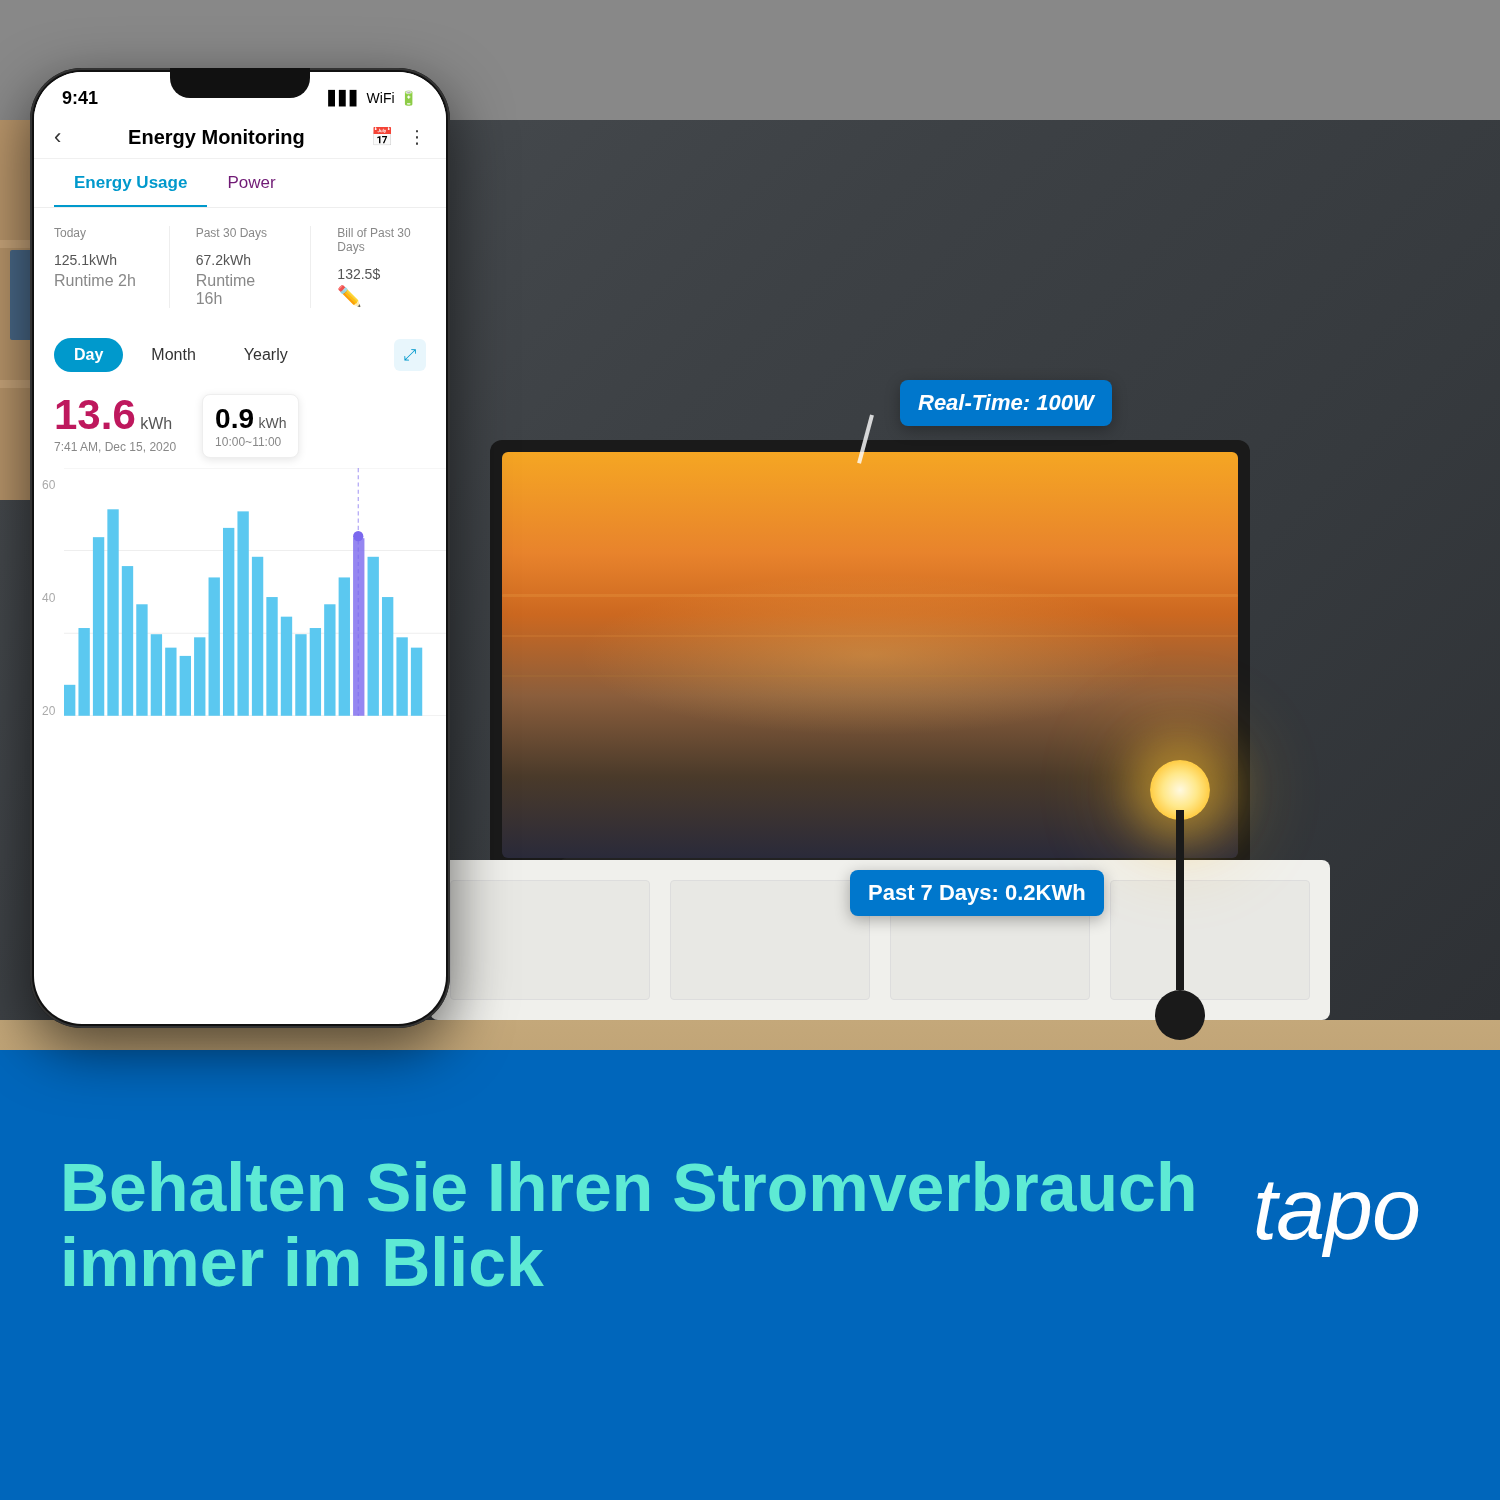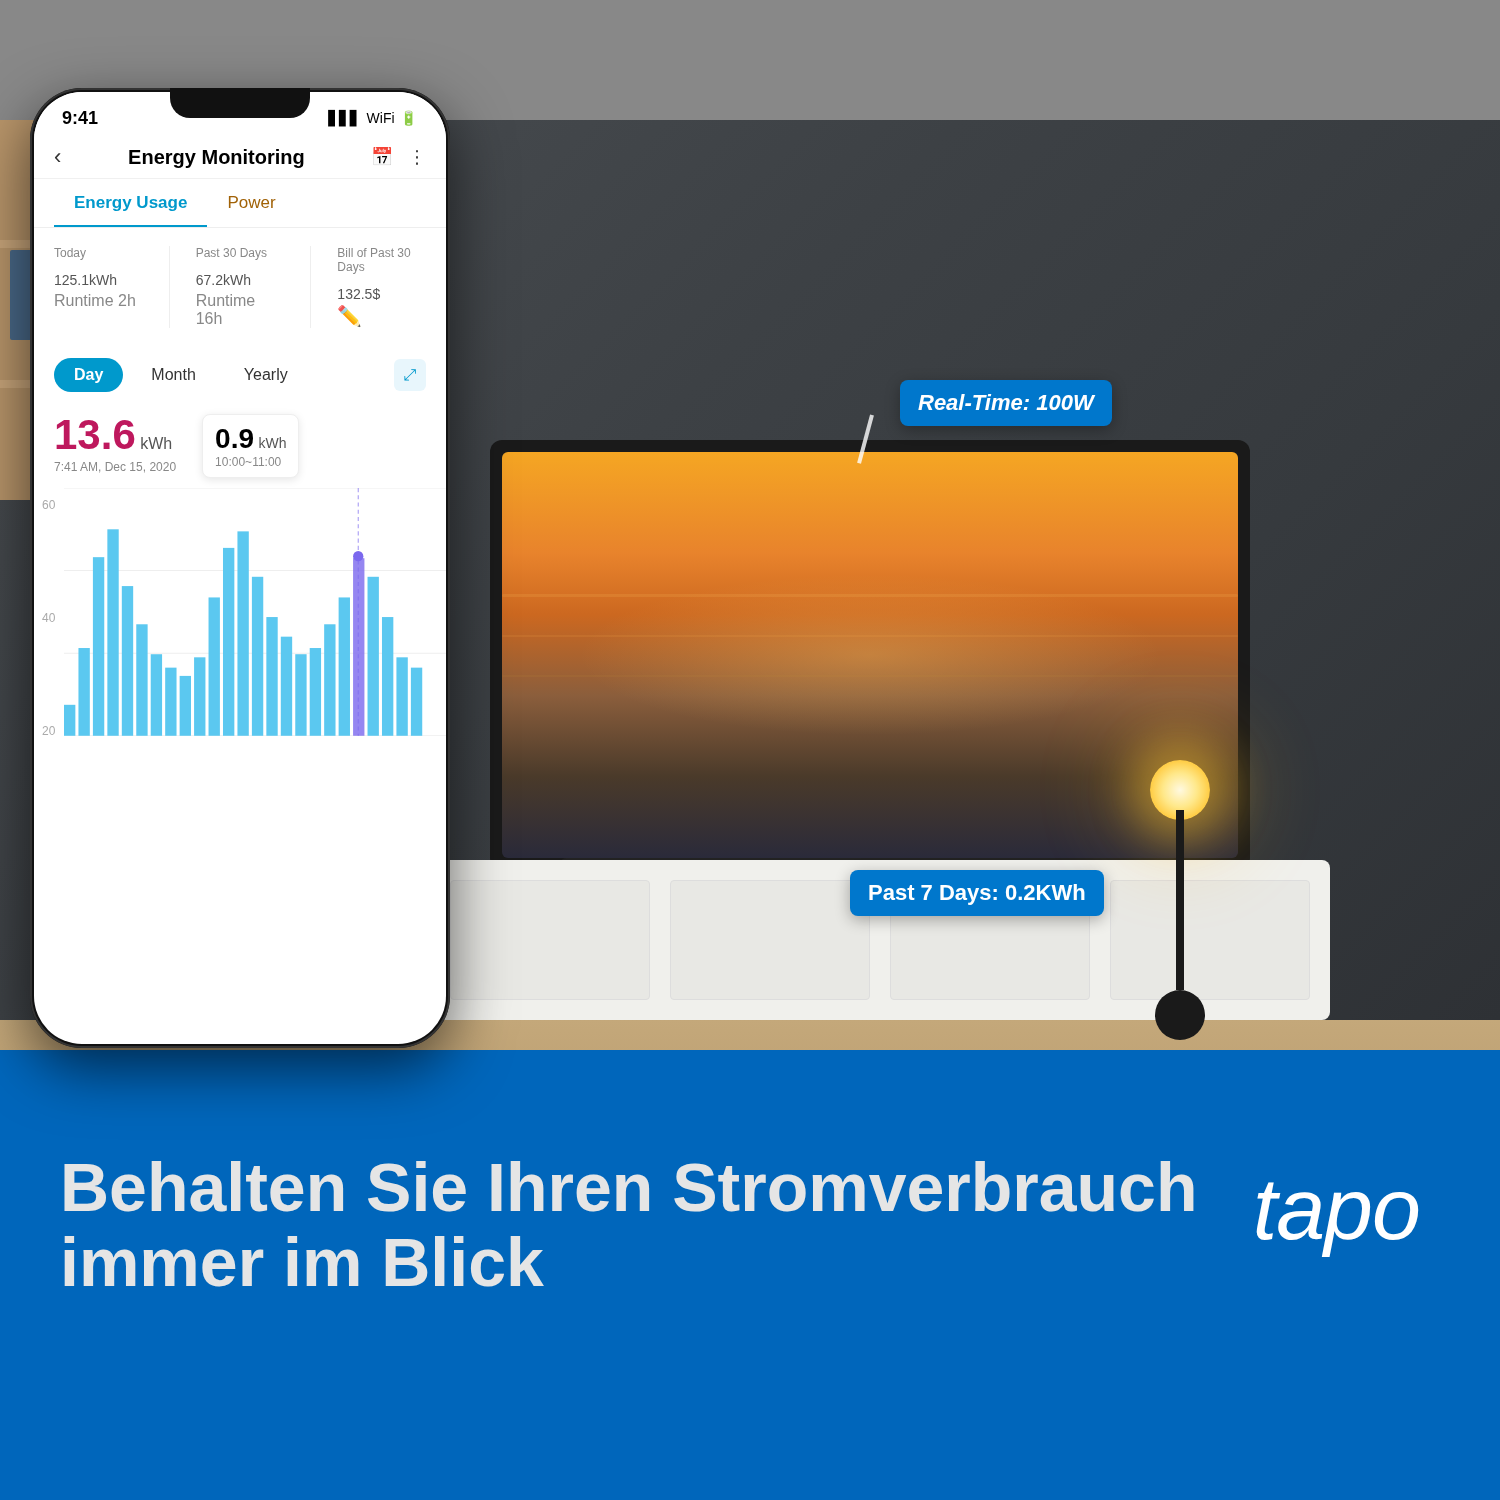--- a/index.html
+++ b/index.html
@@ -183,21 +183,21 @@
     .bottom-section {
       position: absolute;
       bottom: 0; left: 0;
       width: 100%; height: 450px;
       background: #0066bb;
     }
 
     .bottom-text {
       position: absolute;
       bottom: 200px; left: 60px;
-      color: #e5e5e5;
+      color: #5eead4;
       margin-top: 34px;
     }
 
     .bottom-headline {
       font-size: 68px;
       font-weight: 700;
       line-height: 1.1;
     }
 
     
@@ -206,21 +206,21 @@
       bottom: 240px; right: 80px;
       color: white;
       font-size: 90px;
       font-weight: 300;
       letter-spacing: -2px;
     }
 
     
     .phone-container {
       position: absolute;
-      top: 88px; left: 30px;
+      top: 68px; left: 30px;
       width: 420px;
       height: 960px;
     }
 
     .phone-body {
       width: 100%; height: 100%;
       background: #111;
       border-radius: 52px;
       position: relative;
       box-shadow: 0 20px 60px rgba(0,0,0,0.6), inset 0 0 0 2px #333;
@@ -310,21 +310,21 @@
     .app-tabs {
       display: flex;
       padding: 0 20px;
       background: #fff;
       border-bottom: 1px solid #eee;
     }
 
     .app-tab {
       padding: 14px 20px;
       font-size: 17px;
-      color: #a16207;
+      color: #701a75;
       cursor: pointer;
       position: relative;
     }
 
     .app-tab.active {
       color: #0099cc;
       font-weight: 600;
     }
 
     .app-tab.active::after {

